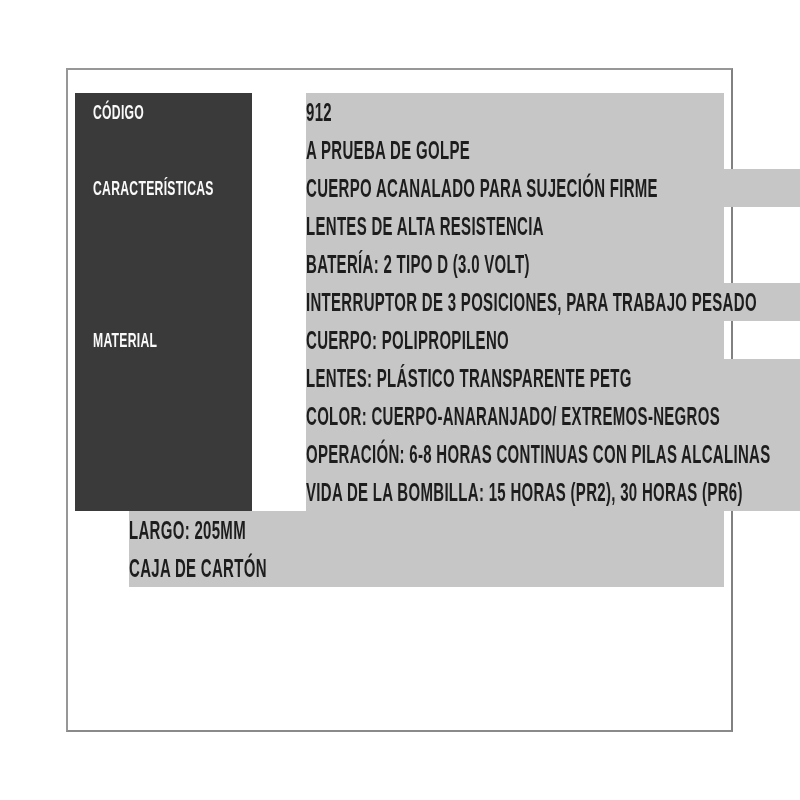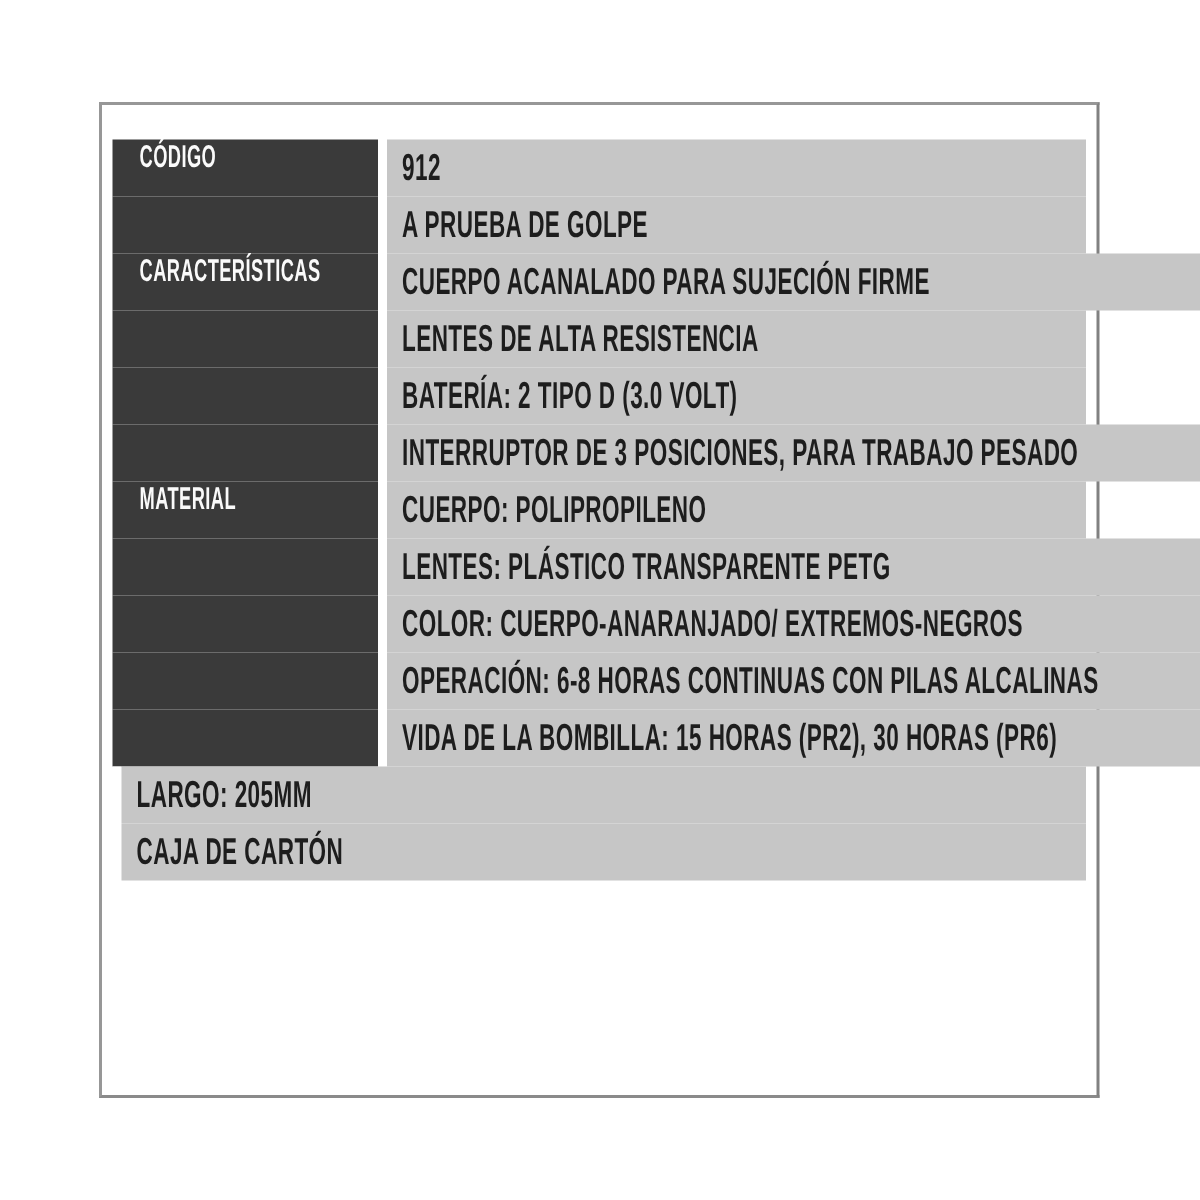--- a/index.html
+++ b/index.html
@@ -42,43 +42,43 @@
     display: flex;
     flex-direction: row;
     height: 38px;
   }
   .label-cell {
     width: 177px;
     flex: 0 0 177px;
     background: #3a3a3a;
     color: #fafafa;
     display: flex;
-    align-items: flex-start;
+    align-items: center;
     padding-left: 18px;
     box-sizing: border-box;
     font-size: 21px;
     font-weight: bold;
     overflow: visible;
   }
   .gap-cell {
     width: 6px;
     flex: 0 0 6px;
     background: #ffffff;
   }
   .value-cell {
     flex: 1 1 auto;
     background: #c6c6c6;
     color: #1d1d1d;
     display: flex;
     align-items: center;
-    padding-left: 10px;
     box-sizing: border-box;
     font-size: 25px;
     font-weight: bold;
     overflow: visible;
+    margin-left: 48px;
   }
   .cond {
     display: inline-block;
     white-space: nowrap;
     transform: scaleX(0.60);
     transform-origin: left center;
     letter-spacing: 0.5px;
   }
   .label-cell .cond {
     transform: scaleX(0.58);

